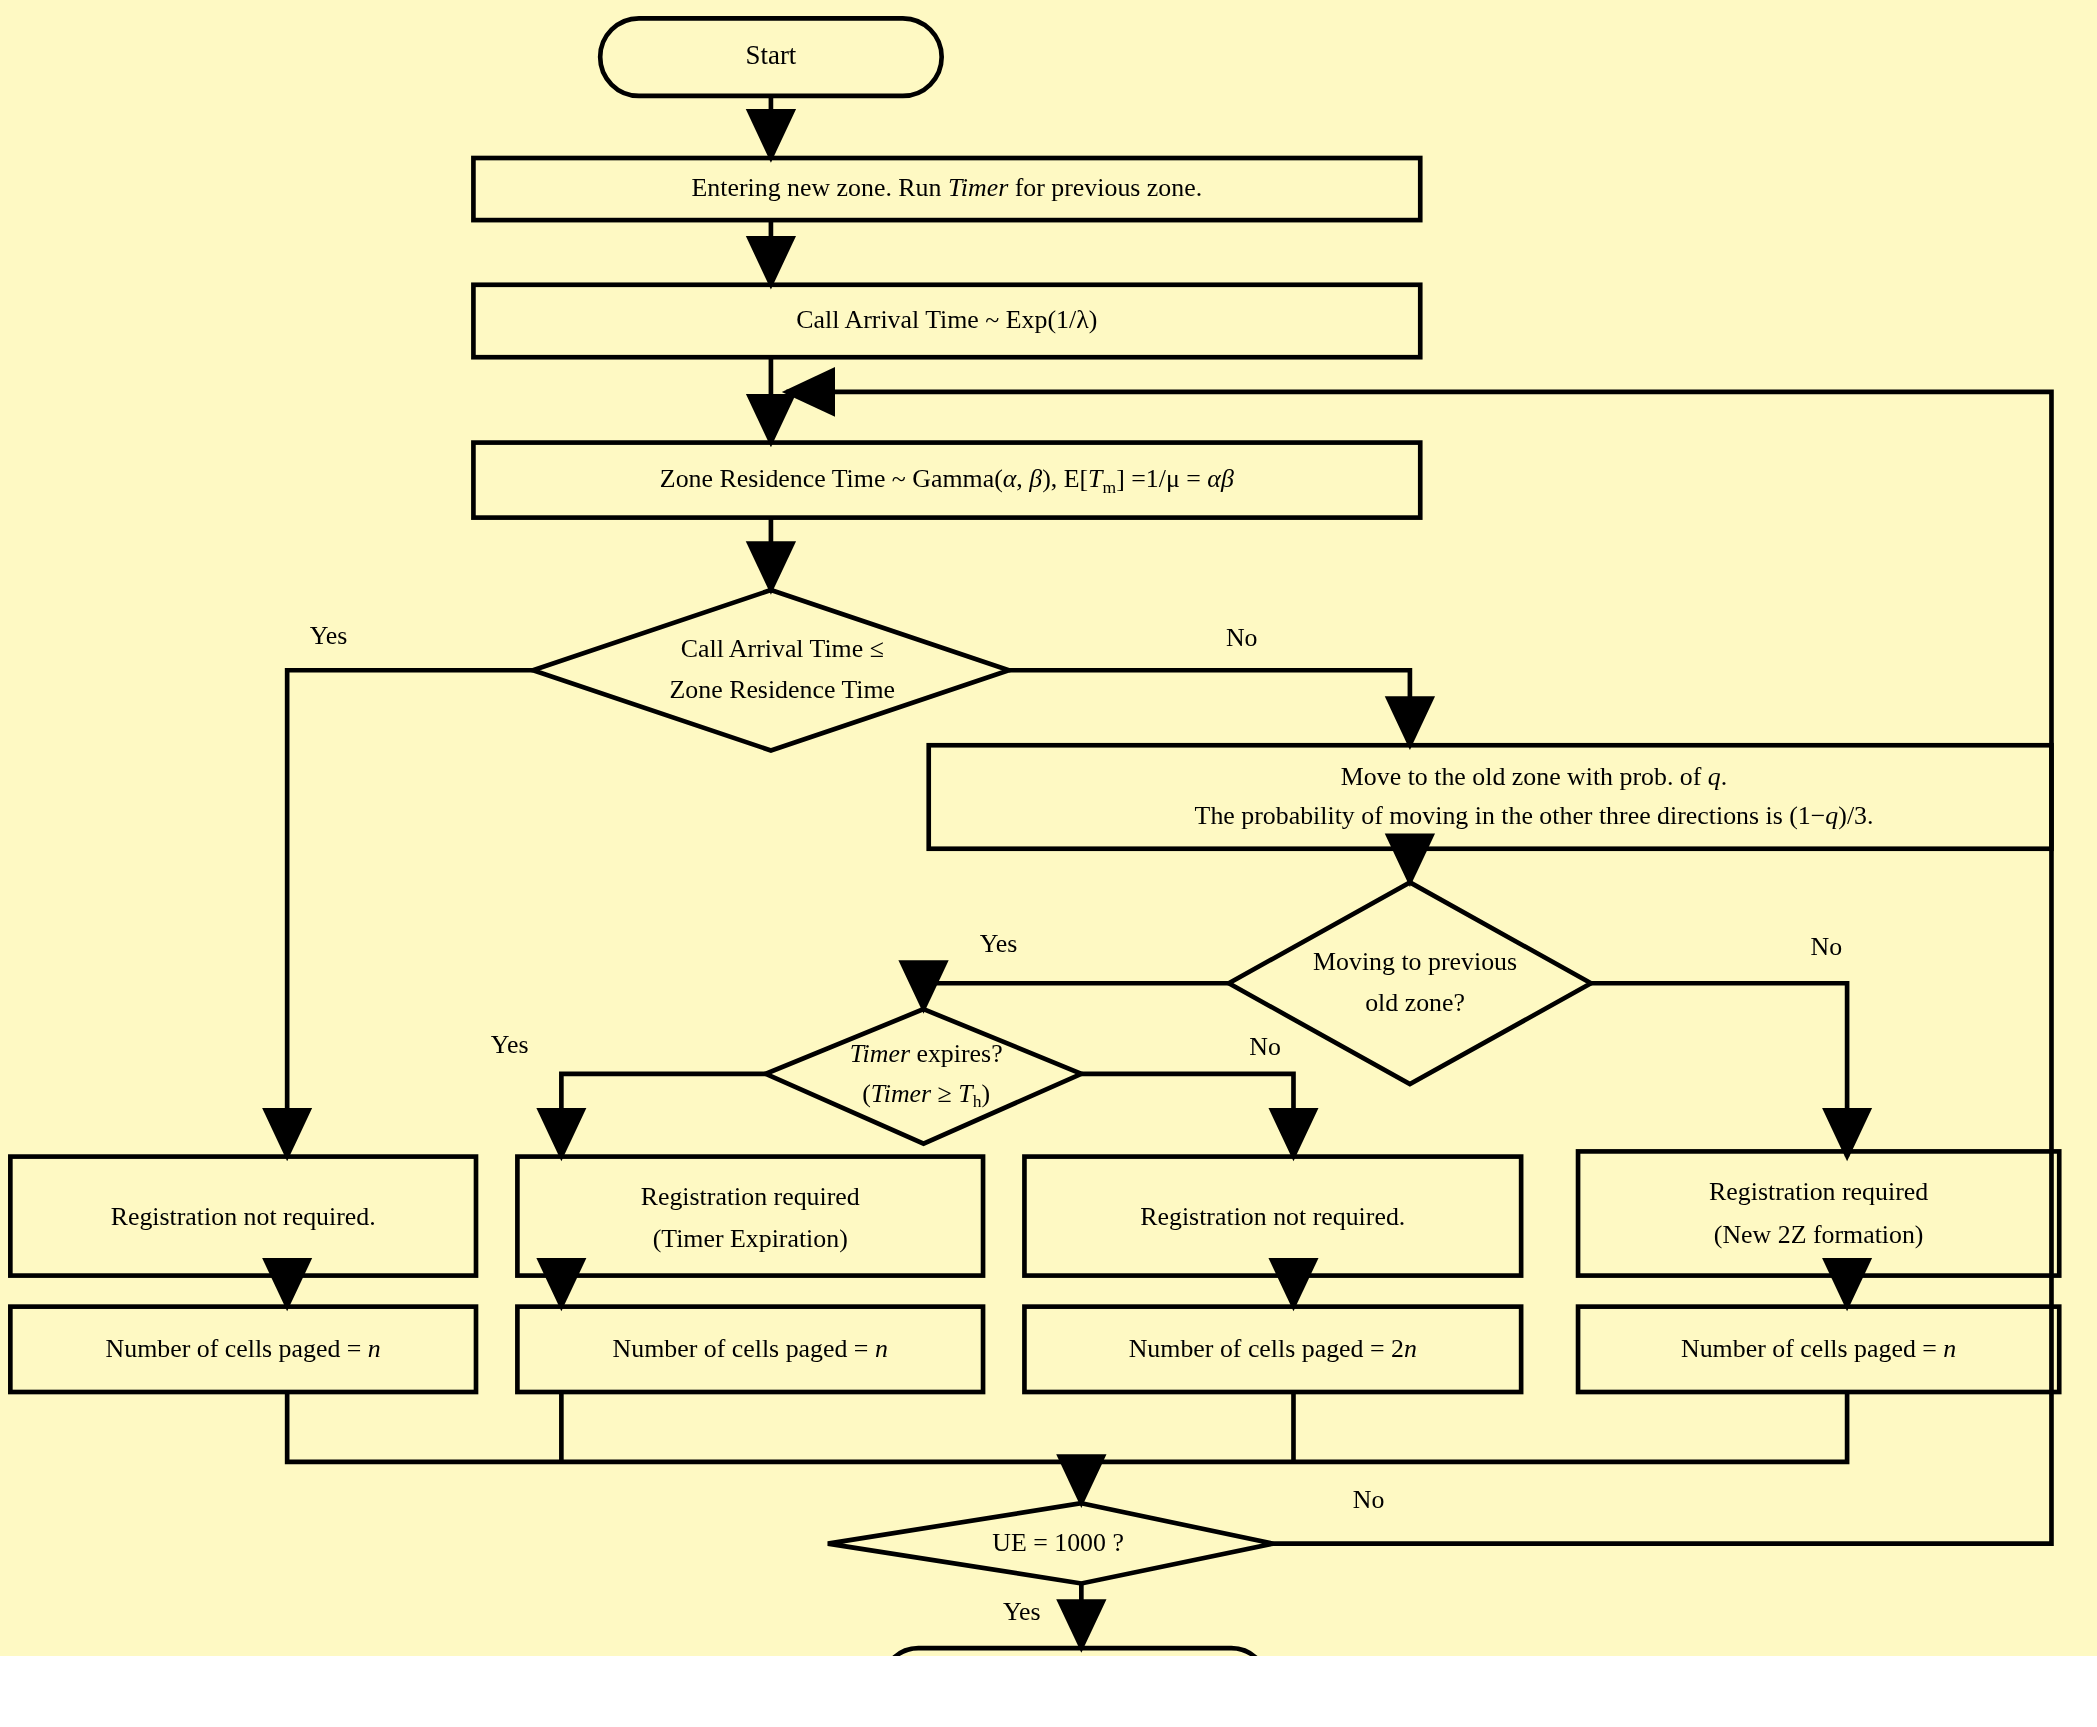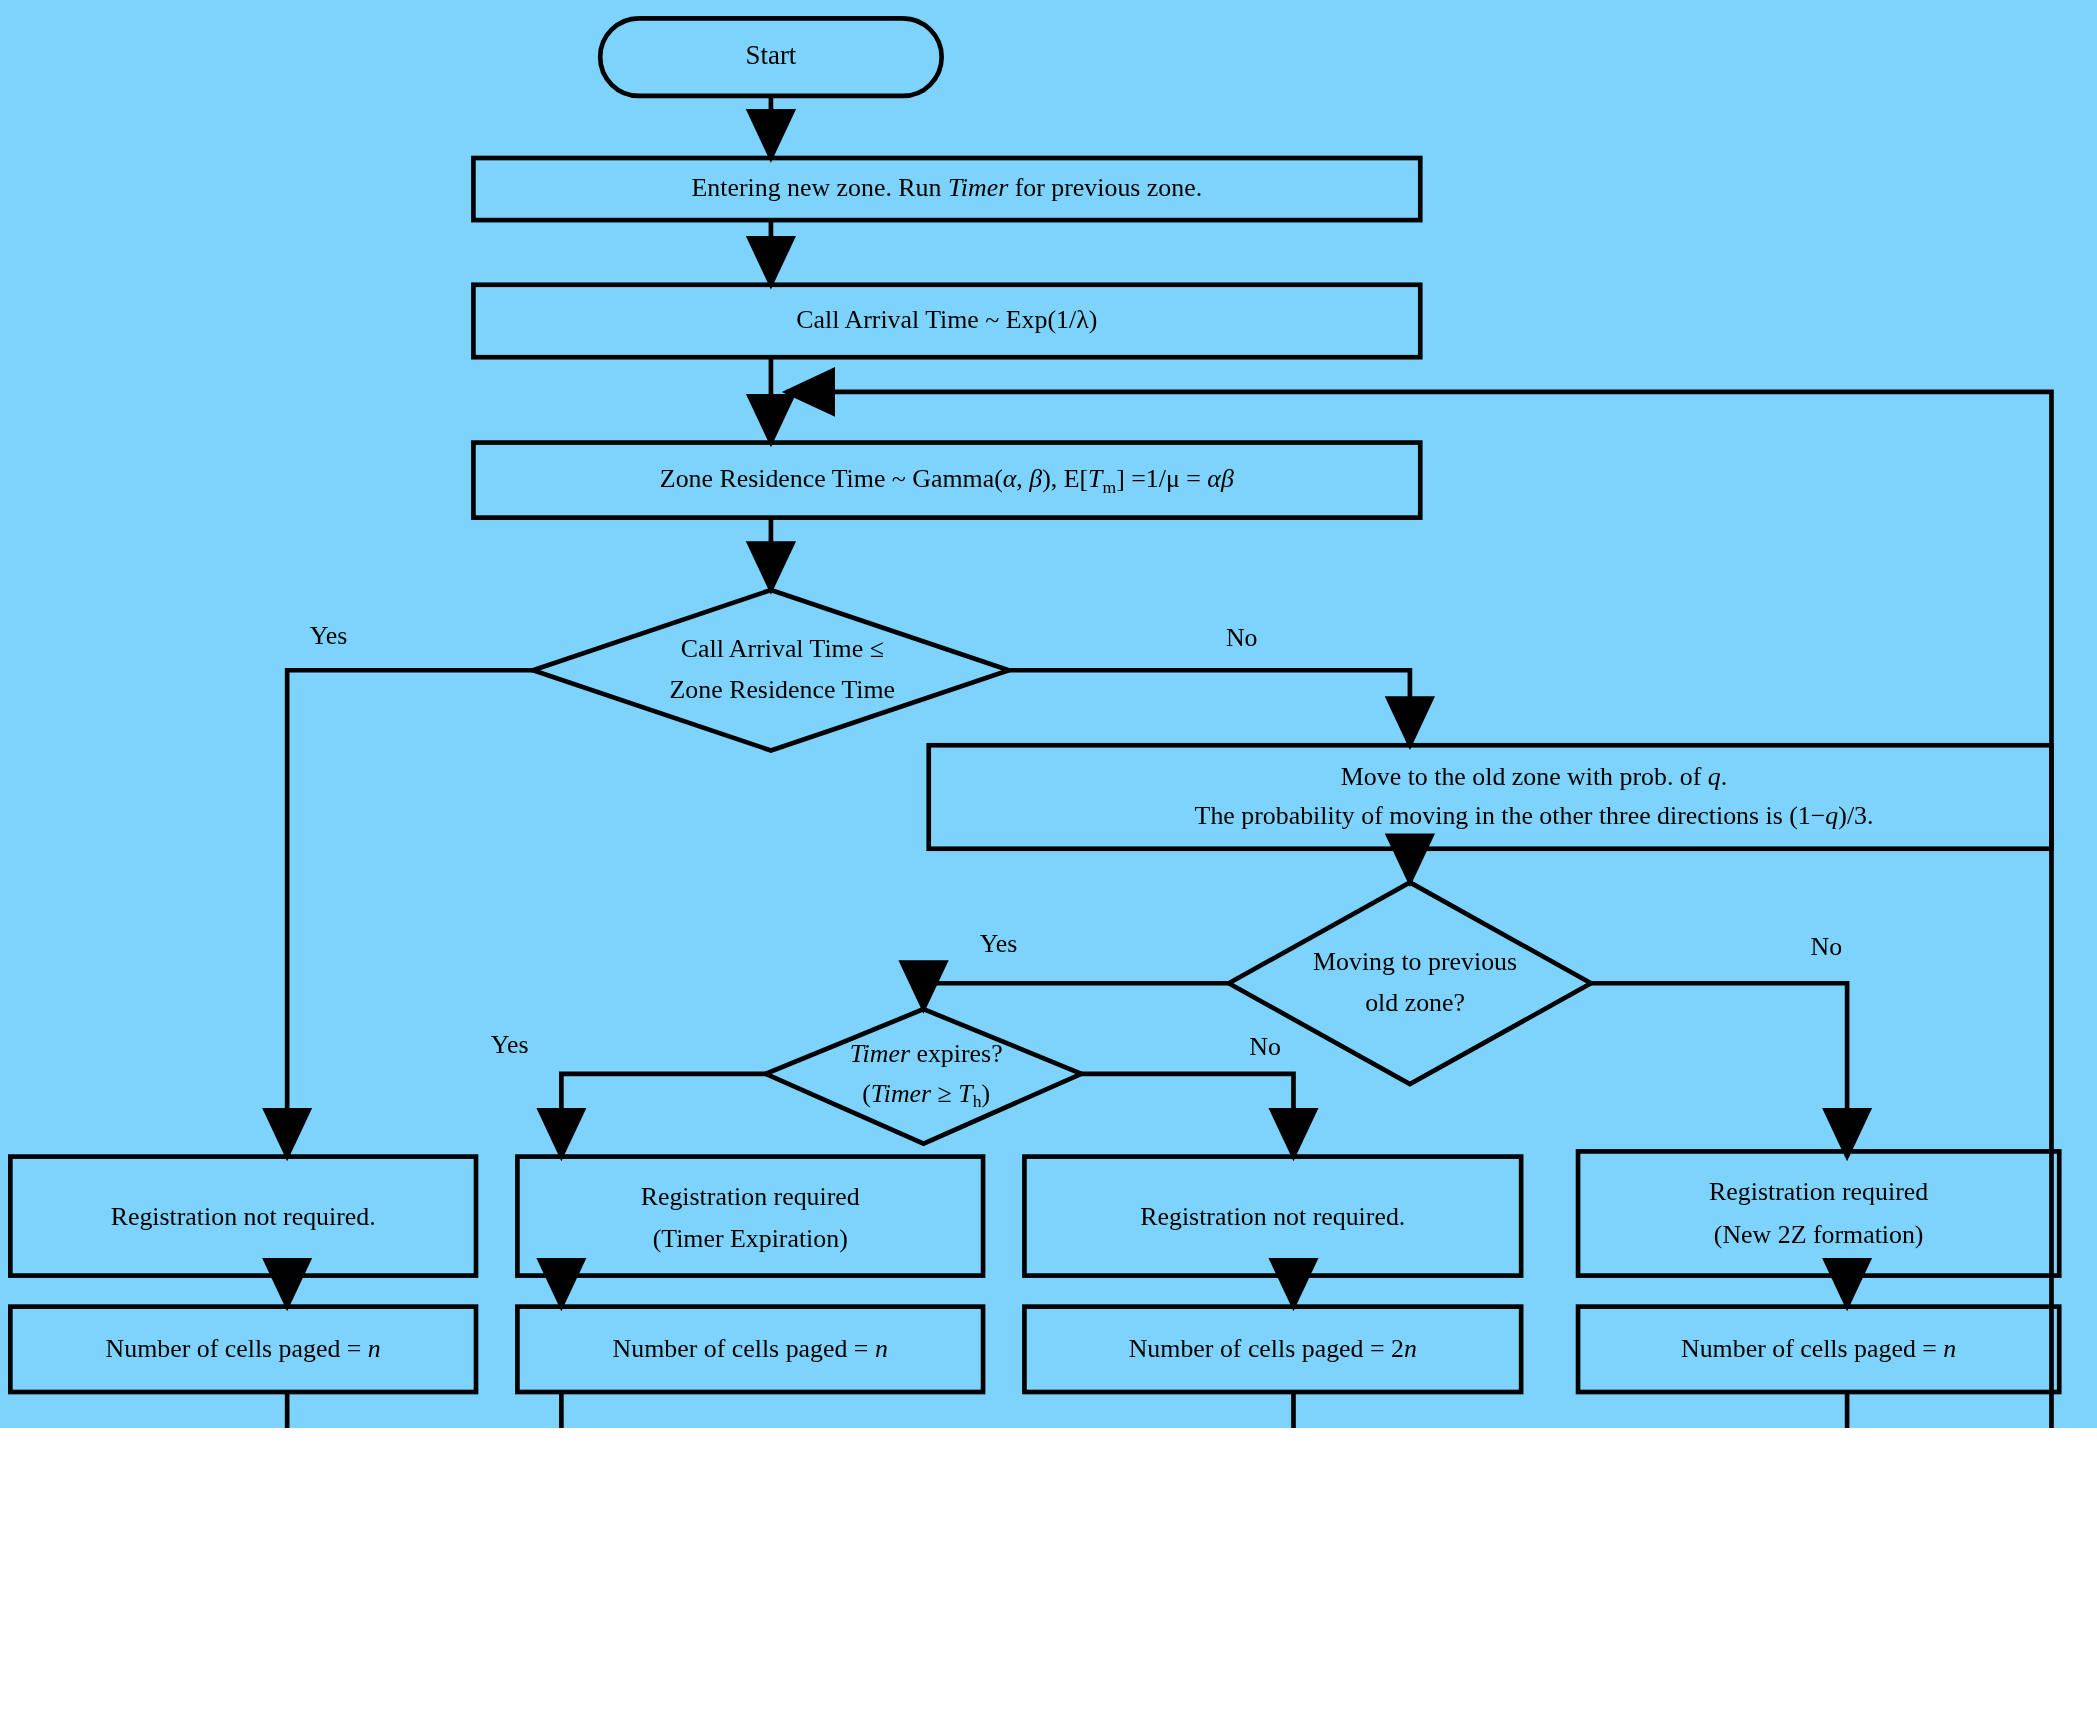--- a/index.html
+++ b/index.html
@@ -6,22 +6,22 @@
     margin: 0;
     padding: 0;
     background: #ffffff;
   }
   body {
     font-family: "Liberation Serif", "DejaVu Serif", serif;
   }
   #flowchart-root {
     position: relative;
     width: 2097px;
-    height: 1428px;
-    background: #7dd3fc;
+    height: 1656px;
+    background: #fef9c3;
   }
   svg.fc {
     display: block;
     width: 2097px;
     height: 1728px;
   }
   .shape-fill { fill: #ffffff; }
   .shape-stroke { stroke: #000000; fill: none; }
   .node-text {
     font-family: "Liberation Serif", "DejaVu Serif", serif;

